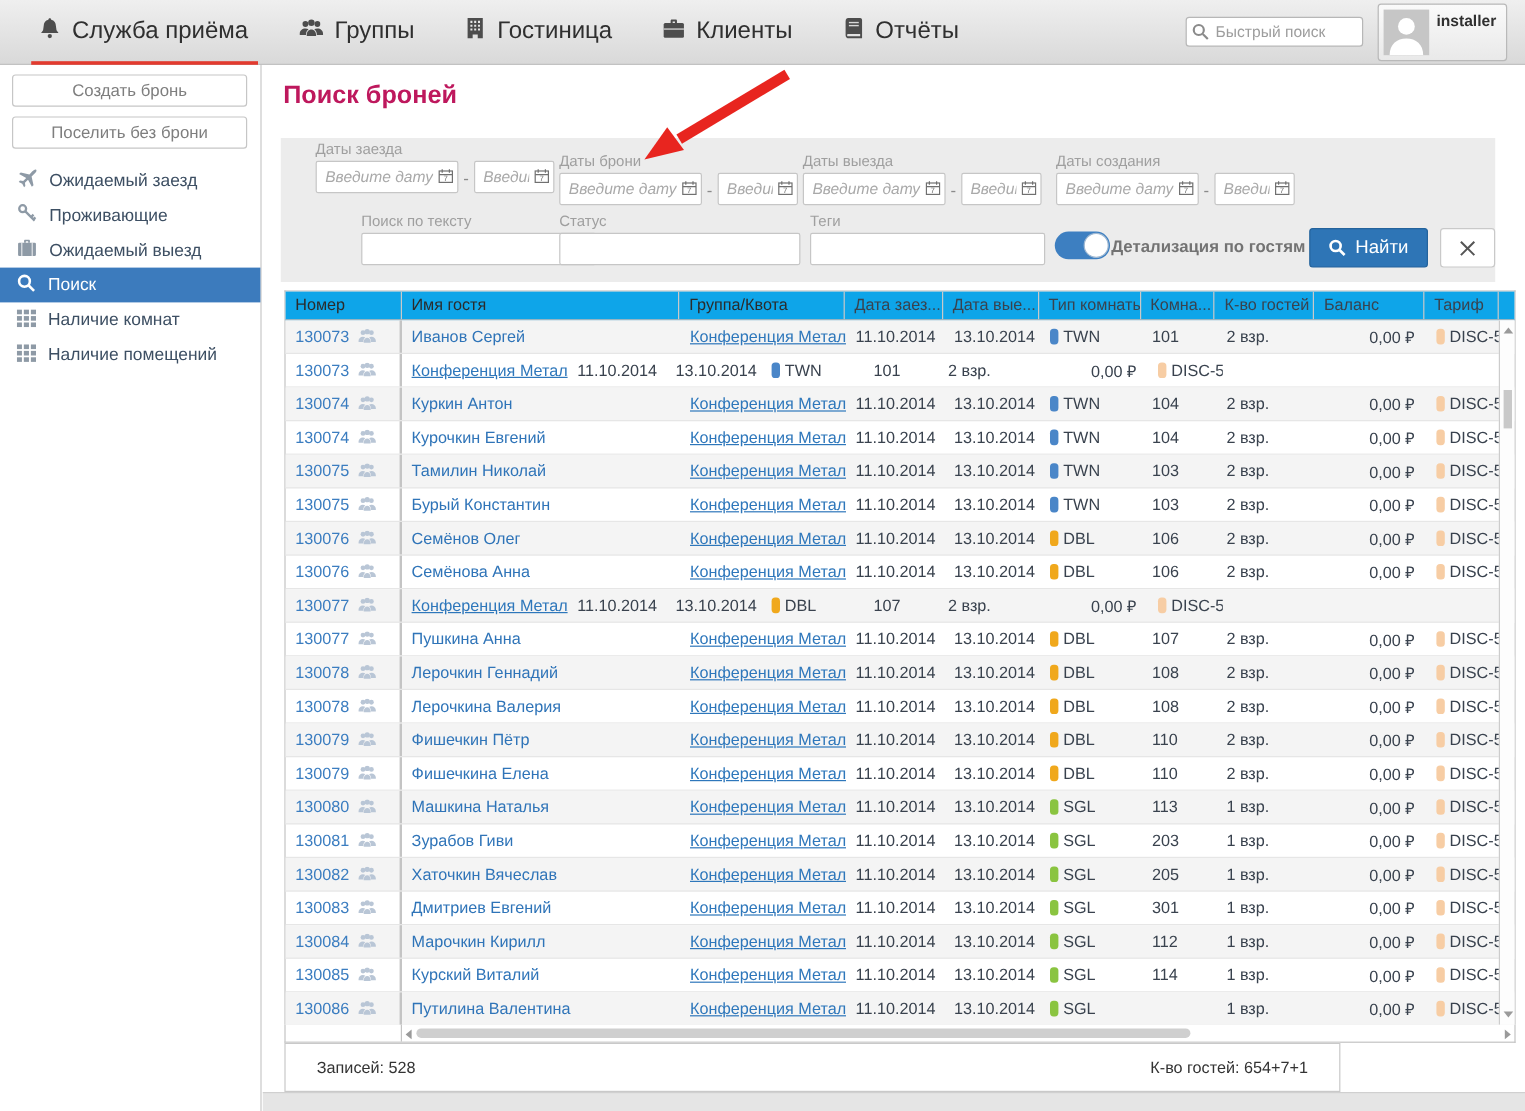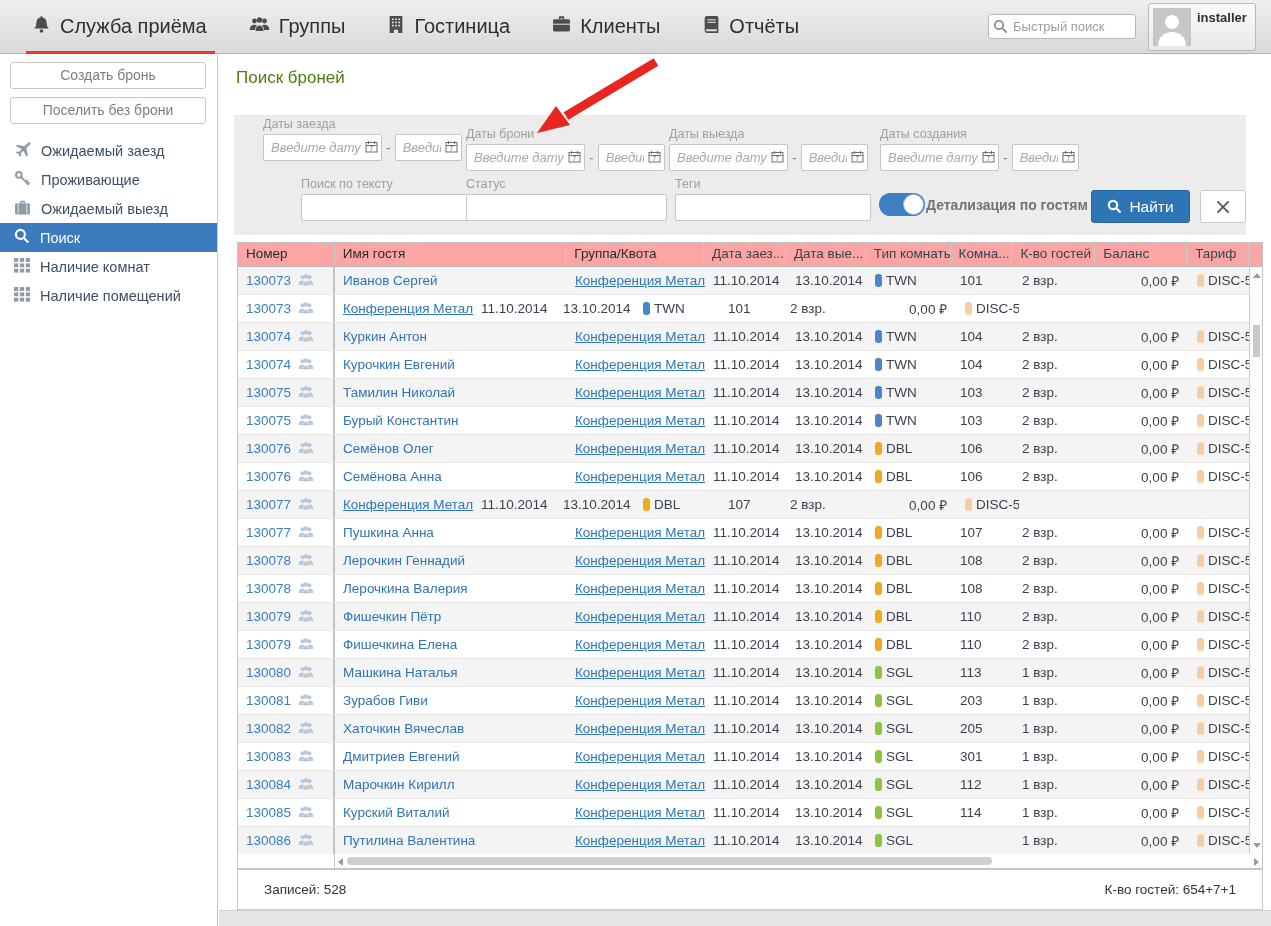--- a/index.html
+++ b/index.html
@@ -37,22 +37,22 @@
   #side-menu { margin-top:12px; }
   .side-item { height:29px; display:flex; align-items:center; padding-left:14px;
     cursor:pointer; font-size:14.5px; color:#3d4f63; }
   .side-item svg { margin-right:10px; color:#8e9aa6; flex:none; }
   .side-item.active { background:#3c7bbd; color:#fff; }
   .side-item.active svg { color:#fff; }
 
   
   #content { position:absolute; left:219px; top:54px; width:1052px; height:872px;
     background:#fff; }
-  #page-title { position:absolute; left:17px; top:14px; font-size:17px;
-    font-weight:normal; color:#4d7c0f; }
+  #page-title { position:absolute; left:17px; top:14px; font-size:21px;
+    font-weight:bold; color:#be185d; }
 
   
   #filter-panel { position:absolute; left:15px; top:61px; width:1012px; height:120px;
     background:#ececec; }
   .fgroup { position:absolute; }
   .flabel { font-size:12.5px; color:#9f9f9f; margin-bottom:3px; }
   .date-row { display:flex; align-items:center; }
   .date-input-wrap { position:relative; }
   .date-input-wrap svg { position:absolute; right:4px; top:6px; color:#707070; }
   input.finput { height:27px; border:1px solid #c6c6c6; background:#fff; border-radius:2px;
@@ -73,21 +73,21 @@
     background:#2e75b6; border:1px solid #24639c; border-radius:3px; color:#fff;
     font-size:15.5px; display:flex; align-items:center; justify-content:center; gap:7px;
     cursor:pointer; font-family:"Liberation Sans", sans-serif; }
   #clear-btn { position:absolute; left:966px; top:75px; width:46px; height:33px;
     background:#fff; border:1px solid #c9c9c9; border-radius:3px; color:#555;
     display:flex; align-items:center; justify-content:center; cursor:pointer; }
 
   
   #grid { position:absolute; left:18px; top:188px; width:1026px; height:612px;
     border:1px solid #c3c3c3; border-bottom:none; font-size:13.5px; }
-  #ghead { display:flex; height:24px; background:#fca5a5; border-bottom:1px solid #b9b9b9; }
+  #ghead { display:flex; height:24px; background:#0ea5e9; border-bottom:1px solid #b9b9b9; }
   .hc { border-right:1px solid #c9c9c9; padding:3px 0 0 8px; color:#2b2b2b;
     white-space:nowrap; overflow:hidden; }
   #gbody { position:relative; }
   .trow { display:flex; height:28px; align-items:center; border-bottom:1px solid #e6e6e6; }
   .trow:nth-child(odd) { background:#f4f4f4; }
   .c { padding-left:8px; white-space:nowrap; overflow:hidden; display:flex;
     align-items:center; height:100%; }
   .c0{width:97px; border-right:2px solid #c4c4c4; padding-left:8px;}
   .c1{width:232px;} .c2{width:138px; padding-right:0;}
   .c3{width:82px;} .c4{width:80px;} .c5{width:85px;}
@@ -121,21 +121,21 @@
   #hthumb { position:absolute; left:12px; top:3px; width:645px; height:8px;
     border-radius:4px; background:#cfcfcf; }
   .tri-left { position:absolute; left:3px; top:4px; width:0; height:0;
     border-top:4px solid transparent; border-bottom:4px solid transparent;
     border-right:5px solid #9a9a9a; }
   .tri-right { position:absolute; right:3px; top:4px; width:0; height:0;
     border-top:4px solid transparent; border-bottom:4px solid transparent;
     border-left:5px solid #9a9a9a; }
 
   
-  #grid-footer { position:absolute; left:18px; top:815px; width:1026px; height:41px;
+  #grid-footer { position:absolute; left:18px; top:815px; width:880px; height:41px;
     border:1px solid #c9c9c9; background:#fff; display:flex; align-items:center;
     justify-content:space-between; padding:0 26px; font-size:13.5px; color:#333;gap:25px; }
   #bottom-strip { position:absolute; left:0; top:856px; width:1052px; height:16px;
     background:#e5e5e5; border-top:1px solid #d0d0d0; }
 
   
   #arrow-overlay { position:absolute; left:0; top:0; width:1271px; height:926px;
     pointer-events:none; z-index:40; }
 </style>
 </head>

